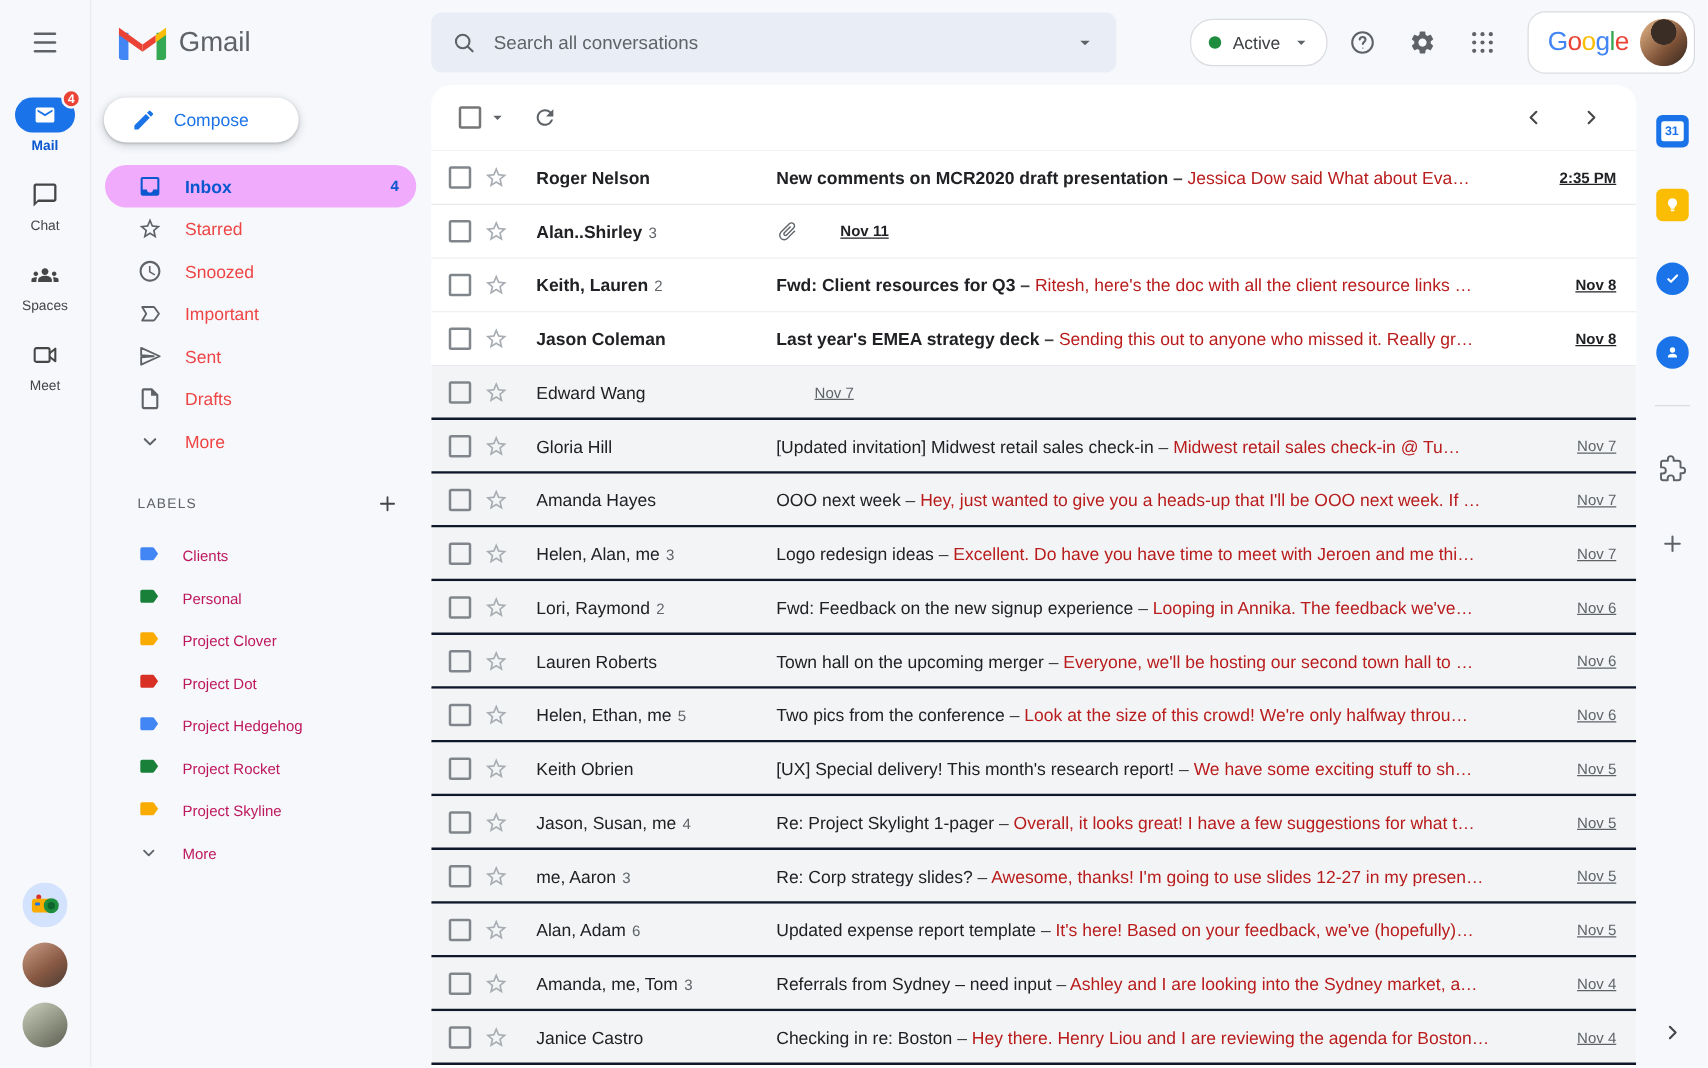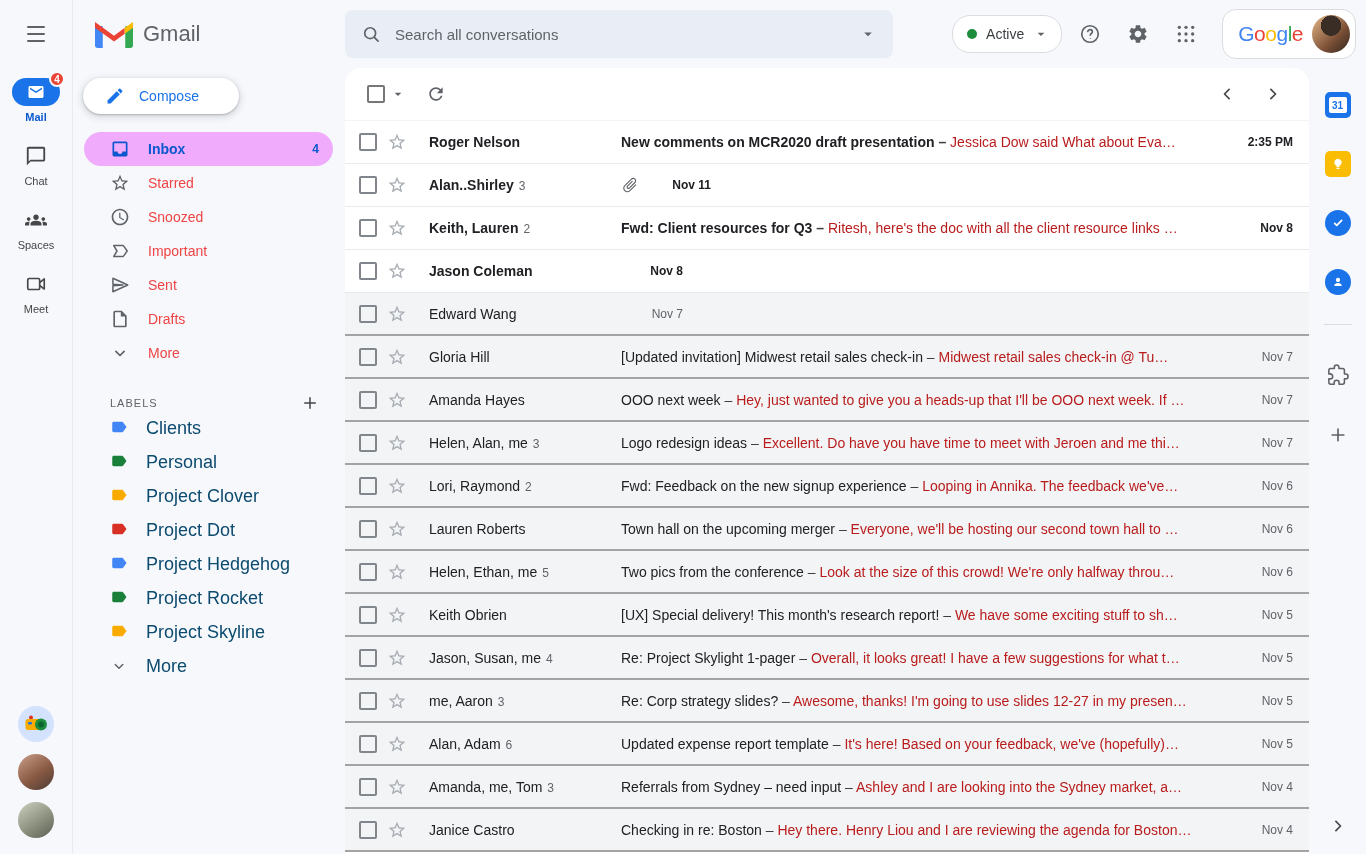--- a/index.html
+++ b/index.html
@@ -62,49 +62,49 @@
     display:flex;align-items:center;gap:14px;padding:0 22px;box-sizing:border-box;cursor:pointer;}
   .compose-label{font-size:14px;font-weight:500;color:#1a73e8;}
   .nav{margin-top:18px;padding:0 12px 0 11px;}
   .nav-item{height:34px;border-radius:17px;display:flex;align-items:center;gap:18px;padding:0 14px 0 26px;font-size:14px;color:#ef4444;cursor:pointer;}
   .nav-item .nicon{width:20px;height:20px;display:flex;align-items:center;justify-content:center;flex-shrink:0;}
   .nav-item.selected{background:#f0abfc;color:#0b57d0;font-weight:700;}
   .nav-count{margin-left:auto;font-size:12px;font-weight:700;color:#0b57d0;}
   .labels-head{margin:24px 12px 6px 11px;display:flex;align-items:center;padding:0 14px 0 26px;}
   .labels-title{font-size:11px;letter-spacing:1px;color:#5f6368;font-weight:500;}
   .labels-plus{margin-left:auto;cursor:pointer;display:flex;}
-  .label-item{height:34px;display:flex;align-items:flex-start;gap:18px;padding:0 14px 0 26px;font-size:18px;color:#0c4a6e;cursor:pointer;margin:0 12px 0 11px;border-radius:17px;}
+  .label-item{height:34px;display:flex;align-items:flex-end;gap:18px;padding:0 14px 0 26px;font-size:12px;color:#be185d;cursor:pointer;margin:0 12px 0 11px;border-radius:17px;}
   .label-item .licon{width:18px;height:18px;display:flex;flex-shrink:0;}
 
   
   .list-card{flex:1;min-width:0;background:#fff;border-radius:16px 16px 0 0;display:flex;flex-direction:column;}
   .toolbar{height:52px;flex-shrink:0;display:flex;align-items:center;padding:0 26px 0 22px;border-bottom:1px solid #f1f3f4;}
   .cb{width:18px;height:18px;border:2px solid #747775;border-radius:2px;box-sizing:border-box;background:#fff;cursor:pointer;flex-shrink:0;}
   .toolbar .caret{margin-left:5px;cursor:pointer;display:flex;}
   .toolbar .refresh{margin-left:20px;cursor:pointer;display:flex;}
   .toolbar-right{margin-left:auto;display:flex;align-items:center;gap:26px;}
   .toolbar-right .pg{cursor:pointer;display:flex;}
 
   .rows{flex:1;overflow:hidden;}
   .row{height:43px;display:flex;align-items:center;gap:10px;padding:0 16px 0 14px;box-sizing:border-box;cursor:pointer;}
   .row.unread{background:#fff;border-bottom:1px solid #e9eaee;}
-  .row.read{background:#f3f4f6;border-bottom:2px solid #a3a3a3;}
+  .row.read{background:#f3f4f6;border-bottom:2px solid #0f172a;}
   .row .cb{border-color:#80868b;background:transparent;}
   .row .star{width:20px;height:20px;flex-shrink:0;display:flex;cursor:pointer;}
   .row .star svg{fill:#a8adb3;}
   .sender{width:182px;flex-shrink:0;font-size:14px;white-space:nowrap;overflow:hidden;margin-left:12px;color:#202124;}
   .row.unread .sender{font-weight:700;}
   .cnt{font-size:12px;color:#5f6368;font-weight:400;margin-left:5px;}
   .subjwrap{flex:1;min-width:0;white-space:nowrap;overflow:hidden;text-overflow:ellipsis;font-size:14px;padding-right:6px;}
   .subj{color:#202124;}
   .row.unread .subj,.row.unread .dash{font-weight:700;}
   .dash{color:#3c4043;}
   .snip{color:#b91c1c;}
   .clip{width:18px;height:18px;flex-shrink:0;display:flex;transform:rotate(45deg);}
-  .date{width:62px;flex-shrink:0;text-align:right;font-size:12px;color:#5f6368;white-space:nowrap;}
+  .date{width:62px;flex-shrink:0;text-align:right;font-size:12px;color:#5f6368;white-space:nowrap;text-decoration:underline;}
   .row.unread .date{color:#202124;font-weight:700;}
 
   
   .right-panel{width:57px;flex-shrink:0;display:flex;flex-direction:column;align-items:center;padding-top:18px;box-sizing:border-box;position:relative;}
   .panel-item{width:32px;height:32px;display:flex;align-items:flex-end;justify-content:center;margin-bottom:27px;cursor:pointer;}
   .cal-icon{width:26px;height:26px;border-radius:5px;background:#1a73e8;display:flex;align-items:center;justify-content:center;}
   .cal-inner{width:18px;height:16px;background:#fff;border-radius:2px;display:flex;align-items:center;justify-content:center;font-size:10px;font-weight:700;color:#1a73e8;}
   .keep-icon{width:26px;height:26px;border-radius:5px;background:#fbbc04;display:flex;align-items:center;justify-content:center;}
   .round-blue{width:26px;height:26px;border-radius:50%;background:#1a73e8;display:flex;align-items:center;justify-content:center;}
   .panel-divider{width:28px;height:1px;background:#dadce0;margin:2px 0 29px 0;}
@@ -451,20 +451,21 @@
               <span class="date">Nov 8</span>
             </div>
             <div class="row unread">
               <span class="cb"></span>
               <span class="star">
                 <svg viewBox="0 0 24 24">
                   <path d="M22 9.24l-7.19-.62L12 2 9.19 8.63 2 9.24l5.46 4.73L5.82 21 12 17.27 18.18 21l-1.63-7.03L22 9.24zM12 15.4l-3.76 2.27 1-4.28-3.32-2.88 4.38-.38L12 6.1l1.71 4.04 4.38.38-3.32 2.88 1 4.28L12 15.4z"></path>
                 </svg>
               </span>
               <span class="sender">Jason Coleman</span>
+              <span class="subjwrap"><span class="subj">Last year's EMEA strategy deck</span><span class="dash"> – </span><span class="snip">Sending this out to anyone who missed it. Really gr…</span></span>
               <span class="date">Nov 8</span>
             </div>
             <div class="row read">
               <span class="cb"></span>
               <span class="star">
                 <svg viewBox="0 0 24 24">
                   <path d="M22 9.24l-7.19-.62L12 2 9.19 8.63 2 9.24l5.46 4.73L5.82 21 12 17.27 18.18 21l-1.63-7.03L22 9.24zM12 15.4l-3.76 2.27 1-4.28-3.32-2.88 4.38-.38L12 6.1l1.71 4.04 4.38.38-3.32 2.88 1 4.28L12 15.4z"></path>
                 </svg>
               </span>
               <span class="sender">Edward Wang</span>

